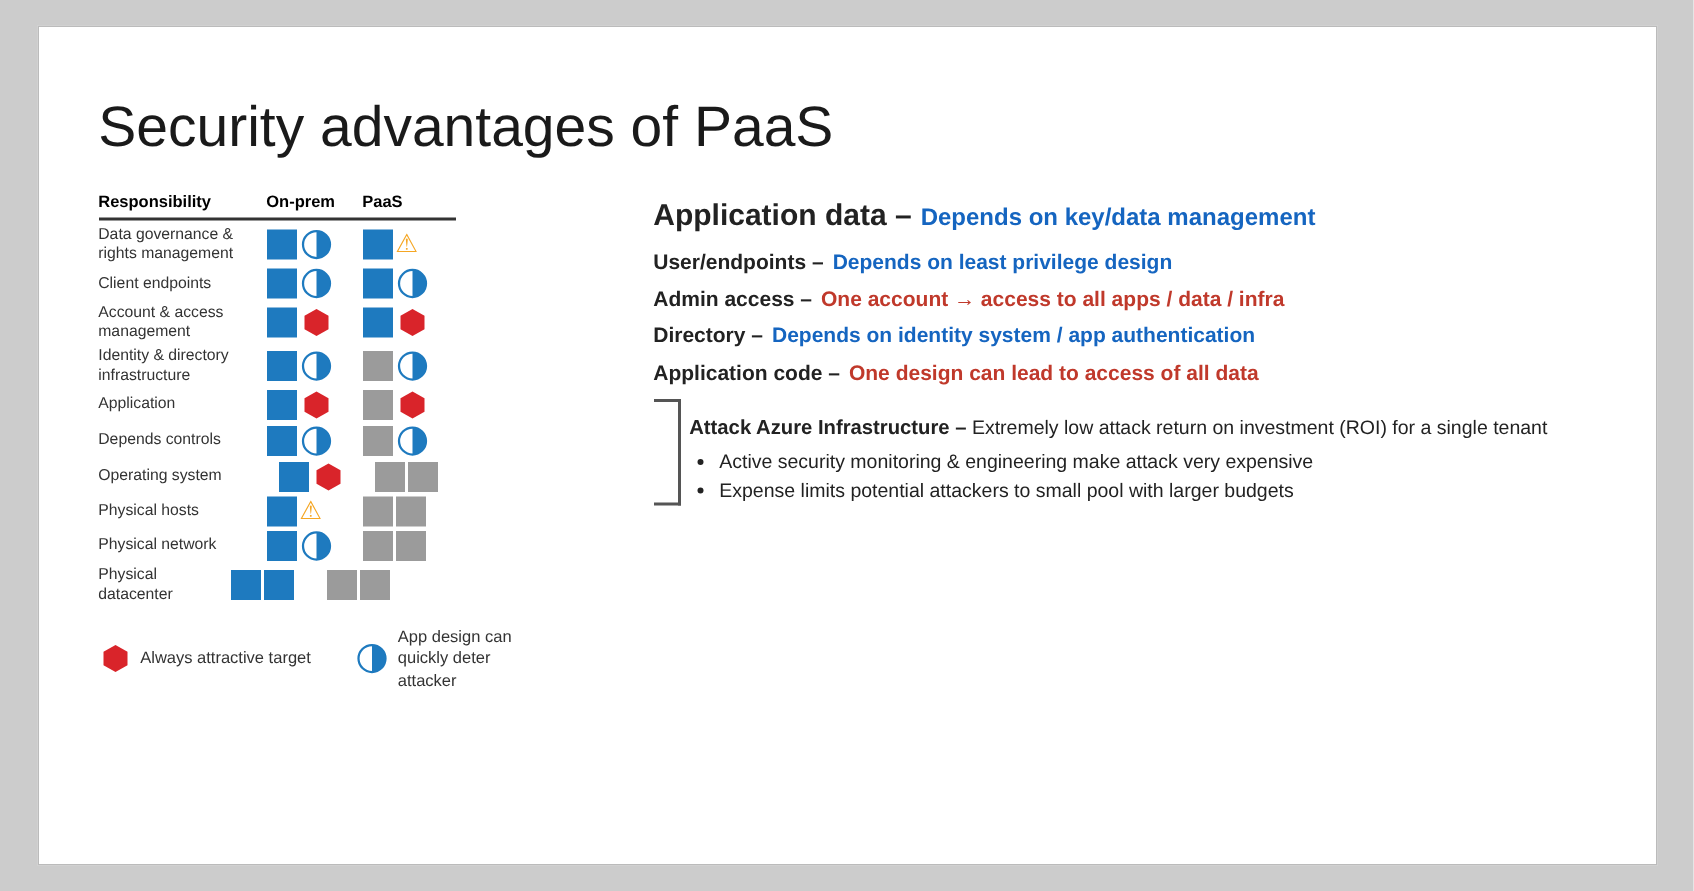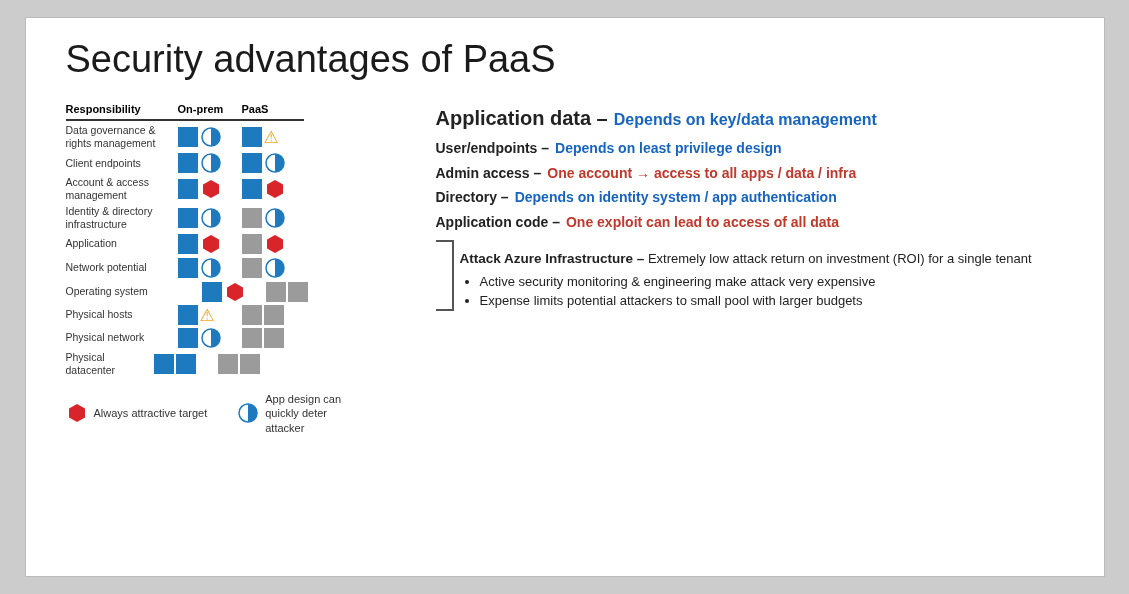--- a/index.html
+++ b/index.html
@@ -8,21 +8,21 @@
       display: flex;
       justify-content: center;
       align-items: center;
       min-height: 100vh;
       font-family: 'Segoe UI', Arial, sans-serif;
     }
     .slide {
       background: white;
       width: 1080px;
       min-height: 560px;
-      padding: 20px 40px 24px 40px;
+      padding: 46px 40px 24px 40px;
       position: relative;
       border: 1px solid #bbb;
     }
     .slide-title {
       font-size: 38px;
       font-weight: 300;
       color: #1a1a1a;
       margin-bottom: 18px;
     }
     .main-content {
@@ -181,38 +181,38 @@
     </svg></span>
             </div>
             <div style="width: 64px; display: flex; gap: 2px; align-items: center;">
               <span><div style="display:inline-block;width:20px;height:20px;background:#9b9b9b;vertical-align:middle;"></div></span>
               <span><svg width="22" height="22" viewBox="0 0 22 22" style="vertical-align:middle;">
       <polygon points="11,2 19,6.5 19,15.5 11,20 3,15.5 3,6.5" fill="#d9242a"></polygon>
     </svg></span>
             </div>
           </div>
           <div style="display: flex; align-items: center; padding: 1px 0px;">
-            <div style="width: 112px; font-size: 10.5px; color: rgb(51, 51, 51); line-height: 1.25; padding-right: 4px;">Network potential</div>
-            <div style="width: 64px; display: flex; gap: 2px; align-items: center;">
-              <span><div style="display:inline-block;width:20px;height:20px;background:#1e7abf;vertical-align:middle;"></div></span>
-              <span><svg width="22" height="22" viewBox="0 0 22 22" style="vertical-align:middle;">
-      <circle cx="11" cy="11" r="9" fill="white" stroke="#1e7abf" stroke-width="1.5"></circle>
-      <path d="M11 2 A9 9 0 0 1 11 20 Z" fill="#1e7abf"></path>
-    </svg></span>
-            </div>
-            <div style="width: 64px; display: flex; gap: 2px; align-items: center;">
-              <span><div style="display:inline-block;width:20px;height:20px;background:#9b9b9b;vertical-align:middle;"></div></span>
-              <span><svg width="22" height="22" viewBox="0 0 22 22" style="vertical-align:middle;">
-      <circle cx="11" cy="11" r="9" fill="white" stroke="#1e7abf" stroke-width="1.5"></circle>
-      <path d="M11 2 A9 9 0 0 1 11 20 Z" fill="#1e7abf"></path>
-    </svg></span>
-            </div>
-          </div>
-          <div style="display: flex; align-items: center; padding: 1px 0px;">
-            <div style="width: 136px; font-size: 10.5px; color: rgb(51, 51, 51); line-height: 1.25; padding-right: 4px;">Operating system</div>
+            <div style="width: 112px; font-size: 10.5px; color: rgb(51, 51, 51); line-height: 1.25; padding-right: 4px;">Depends controls</div>
+            <div style="width: 64px; display: flex; gap: 2px; align-items: center;">
+              <span><div style="display:inline-block;width:20px;height:20px;background:#1e7abf;vertical-align:middle;"></div></span>
+              <span><svg width="22" height="22" viewBox="0 0 22 22" style="vertical-align:middle;">
+      <circle cx="11" cy="11" r="9" fill="white" stroke="#1e7abf" stroke-width="1.5"></circle>
+      <path d="M11 2 A9 9 0 0 1 11 20 Z" fill="#1e7abf"></path>
+    </svg></span>
+            </div>
+            <div style="width: 64px; display: flex; gap: 2px; align-items: center;">
+              <span><div style="display:inline-block;width:20px;height:20px;background:#9b9b9b;vertical-align:middle;"></div></span>
+              <span><svg width="22" height="22" viewBox="0 0 22 22" style="vertical-align:middle;">
+      <circle cx="11" cy="11" r="9" fill="white" stroke="#1e7abf" stroke-width="1.5"></circle>
+      <path d="M11 2 A9 9 0 0 1 11 20 Z" fill="#1e7abf"></path>
+    </svg></span>
+            </div>
+          </div>
+          <div style="display: flex; align-items: center; padding: 1px 0px;">
+            <div style="width: 120px; font-size: 10.5px; color: rgb(51, 51, 51); line-height: 1.25; padding-right: 4px;">Operating system</div>
             <div style="width: 64px; display: flex; gap: 2px; align-items: center;">
               <span><div style="display:inline-block;width:20px;height:20px;background:#1e7abf;vertical-align:middle;"></div></span>
               <span><svg width="22" height="22" viewBox="0 0 22 22" style="vertical-align:middle;">
       <polygon points="11,2 19,6.5 19,15.5 11,20 3,15.5 3,6.5" fill="#d9242a"></polygon>
     </svg></span>
             </div>
             <div style="width: 64px; display: flex; gap: 2px; align-items: center;">
               <span><div style="display:inline-block;width:20px;height:20px;background:#9b9b9b;vertical-align:middle;"></div></span>
               <span><div style="display:inline-block;width:20px;height:20px;background:#9b9b9b;vertical-align:middle;"></div></span>
             </div>
@@ -285,21 +285,21 @@
           <div style="display: flex; align-items: baseline; flex-wrap: wrap; line-height: 1.75;">
             <span style="font-size: 14px; font-weight: 700; color: rgb(34, 34, 34); margin-right: 6px; white-space: nowrap;">Admin access –</span>
             <span style="font-size: 14px; font-weight: 600; color: rgb(192, 57, 43);">One account → access to all apps / data / infra</span>
           </div>
           <div style="display: flex; align-items: center; flex-wrap: wrap; line-height: 1.75;">
             <span style="font-size: 14px; font-weight: 700; color: rgb(34, 34, 34); margin-right: 6px; white-space: nowrap;">Directory –</span>
             <span style="font-size: 14px; font-weight: 600; color: rgb(21, 101, 192);">Depends on identity system / app authentication</span>
           </div>
           <div style="display: flex; align-items: flex-start; flex-wrap: wrap; line-height: 1.75;">
             <span style="font-size: 14px; font-weight: 700; color: rgb(34, 34, 34); margin-right: 6px; white-space: nowrap;">Application code –</span>
-            <span style="font-size: 14px; font-weight: 600; color: rgb(192, 57, 43);">One exploit can lead to access of all data</span>
+            <span style="font-size: 14px; font-weight: 600; color: rgb(192, 57, 43);">One design can lead to access of all data</span>
           </div>
         </div>
 
       <div style="display:flex; margin-top:6px;">
         <div style="width:18px; border-right:2px solid #555; border-top:2px solid #555; border-bottom:2px solid #555; flex-shrink:0; margin-right:6px;"></div>
         <div class="attack-section">
           <span class="attack-title">Attack Azure Infrastructure –</span><span class="attack-body"> Extremely low attack return on investment (ROI) for a single tenant</span>
           <ul class="bullet-list" id="attack-bullets-list">
               <li>Active security monitoring &amp; engineering make attack very expensive</li>
               <li>Expense limits potential attackers to small pool with larger budgets</li>

